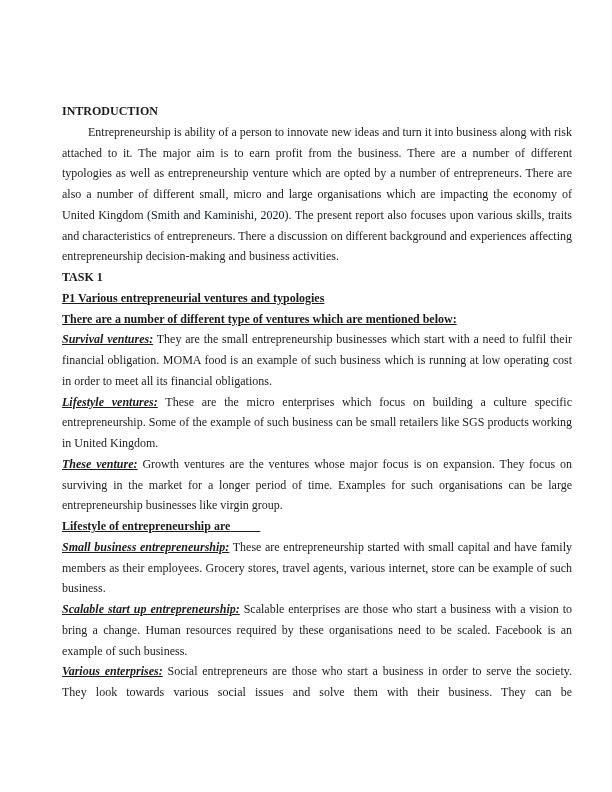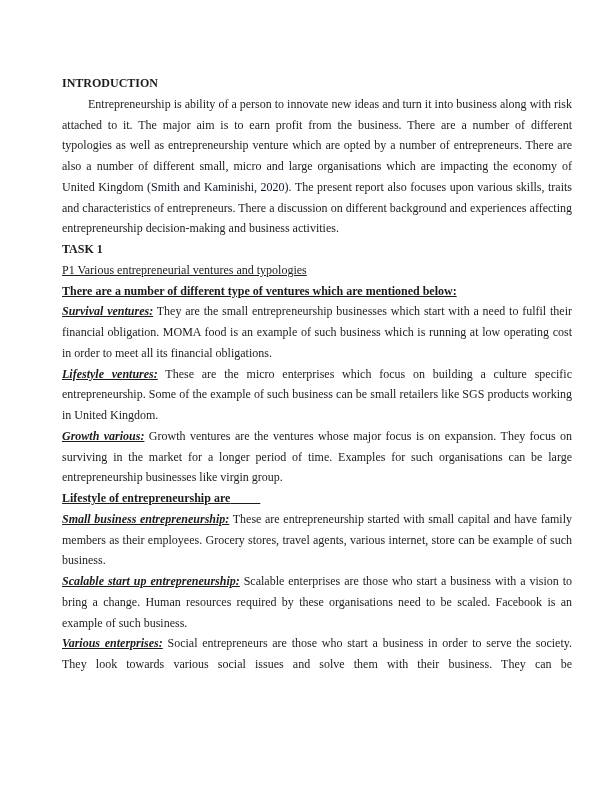--- a/index.html
+++ b/index.html
@@ -13,36 +13,37 @@
     width: 612px;
     height: 760px;
     background: #ffffff;
     padding: 73px 40px 0 62px;
     overflow: hidden;
     font-family: "Liberation Serif", "DejaVu Serif", serif;
     font-size: 12px;
     line-height: 20.75px;
     color: #1c1c1c;
     text-align: justify;
+    margin-top: 28px;
   }
   .page p, .page h2 {
     margin: 0;
     padding: 0;
     font-size: 12px;
     line-height: 20.75px;
   }
   .bold { font-weight: bold; }
   .indent { text-indent: 26px; }
   .citation { color: #0f172a; }
   .task-heading {
     font-weight: bold;
     margin: 6px 0 5px 0;
   }
   .p1-heading {
-    font-weight: normal;
+    font-weight: bold;
     text-decoration: underline;
   }
   .lead-line {
     font-weight: bold;
     text-decoration: underline;
   }
   .term {
     font-weight: bold;
     font-style: italic;
     text-decoration: underline;
@@ -69,21 +70,21 @@
   <h2 class="task-heading">TASK 1</h2>
 
   <p><span class="p1-heading">P1 Various entrepreneurial ventures and typologies</span></p>
 
   <p><span class="lead-line">There are a number of different type of ventures which are mentioned below:</span></p>
 
   <p><span class="term">Survival ventures:</span><span> They are the small entrepreneurship businesses which start with a need to fulfil their financial obligation. MOMA  food is an example of such business which is running at low operating cost in order to meet all its financial obligations.</span></p>
 
   <p><span class="term">Lifestyle ventures:</span><span> These are the micro enterprises which focus on building a culture specific entrepreneurship. Some of the example of such business can be small retailers like SGS products working in United Kingdom.</span></p>
 
-  <p><span class="term">Growth various:</span><span> Growth ventures are the ventures whose major focus is on expansion. They focus on surviving in the market for a longer period of time. Examples for such organisations can be large entrepreneurship businesses like virgin group.</span></p>
+  <p><span class="term">These venture:</span><span> Growth ventures are the ventures whose major focus is on expansion. They focus on surviving in the market for a longer period of time. Examples for such organisations can be large entrepreneurship businesses like virgin group.</span></p>
 
   <p class="typ-heading"><span class="ext">Lifestyle of entrepreneurship are</span></p>
 
   <p><span class="term">Small business entrepreneurship:</span><span> These are entrepreneurship started with small capital and have family members as their employees. Grocery stores, travel agents, various internet, store can be example of such business.</span></p>
 
   <p><span class="term">Scalable start up entrepreneurship:</span><span> Scalable enterprises are those who start a business with a vision to bring a change. Human resources required by these organisations need to be scaled. Facebook is an example of such business.</span></p>
 
   <p class="justify-last"><span class="term">Various enterprises:</span><span> Social entrepreneurs are those who start a business in order to serve the society. They look towards various social issues and solve them with their business. They can be</span></p>
 
 </div>

